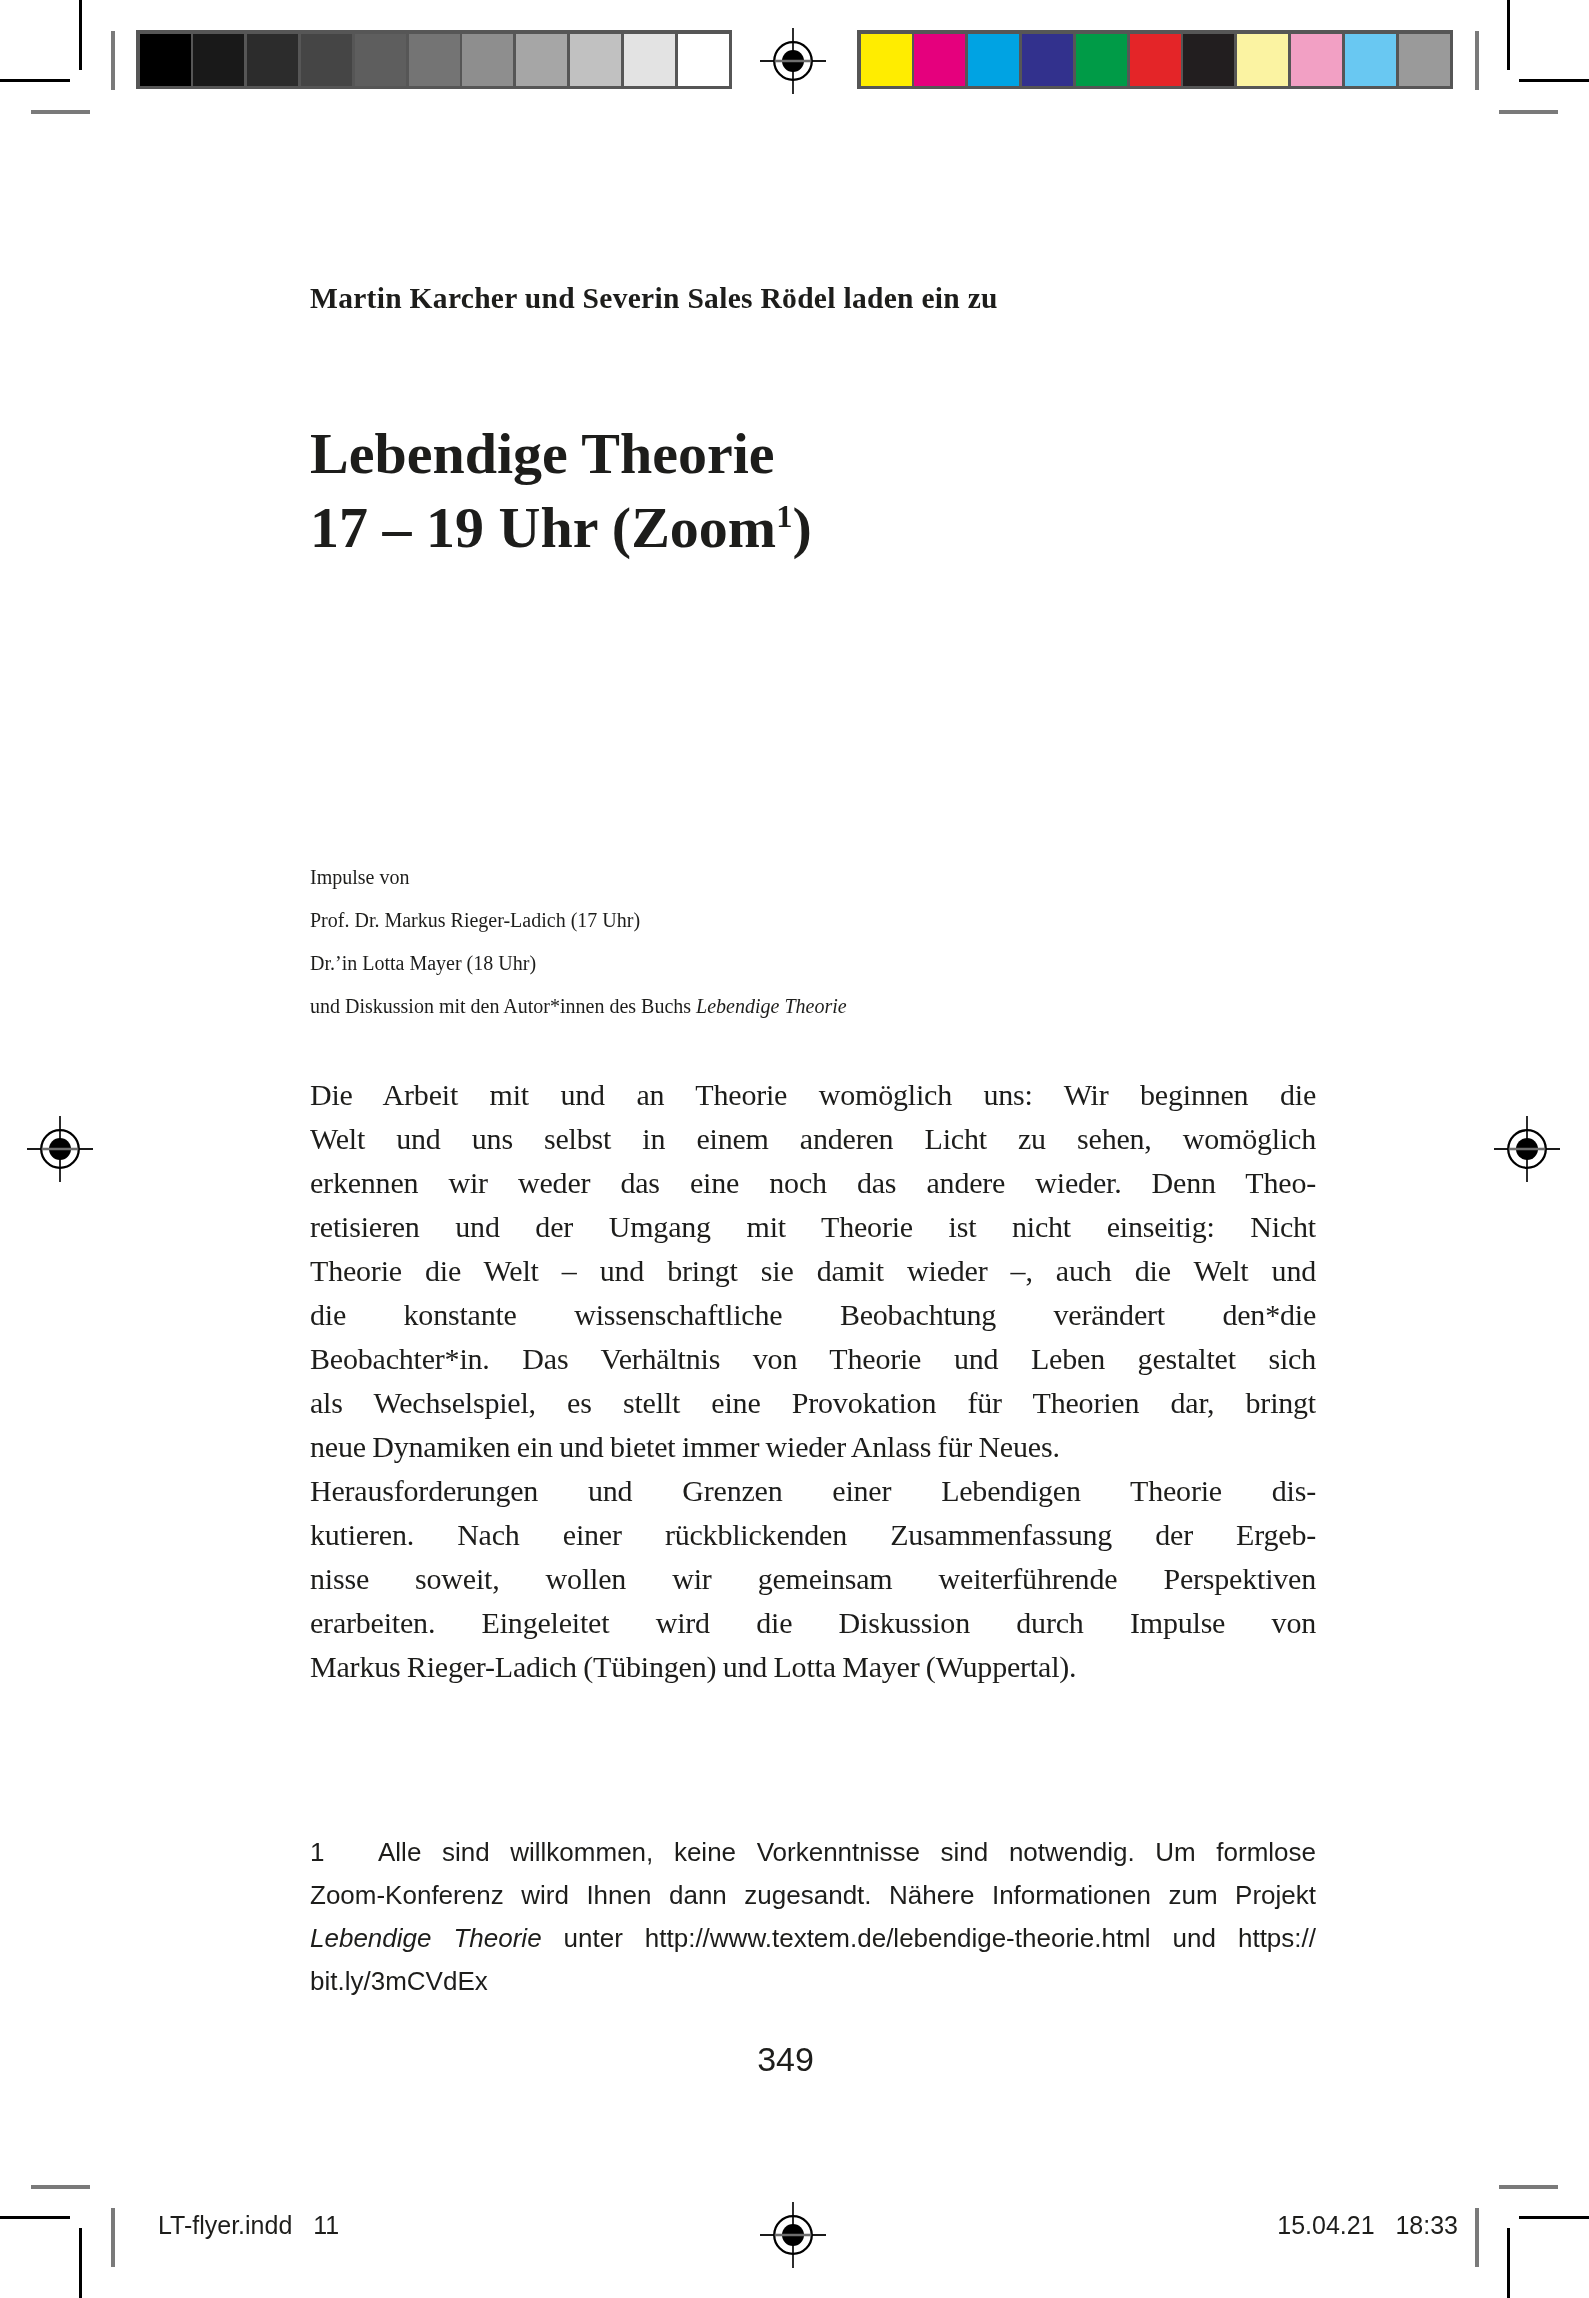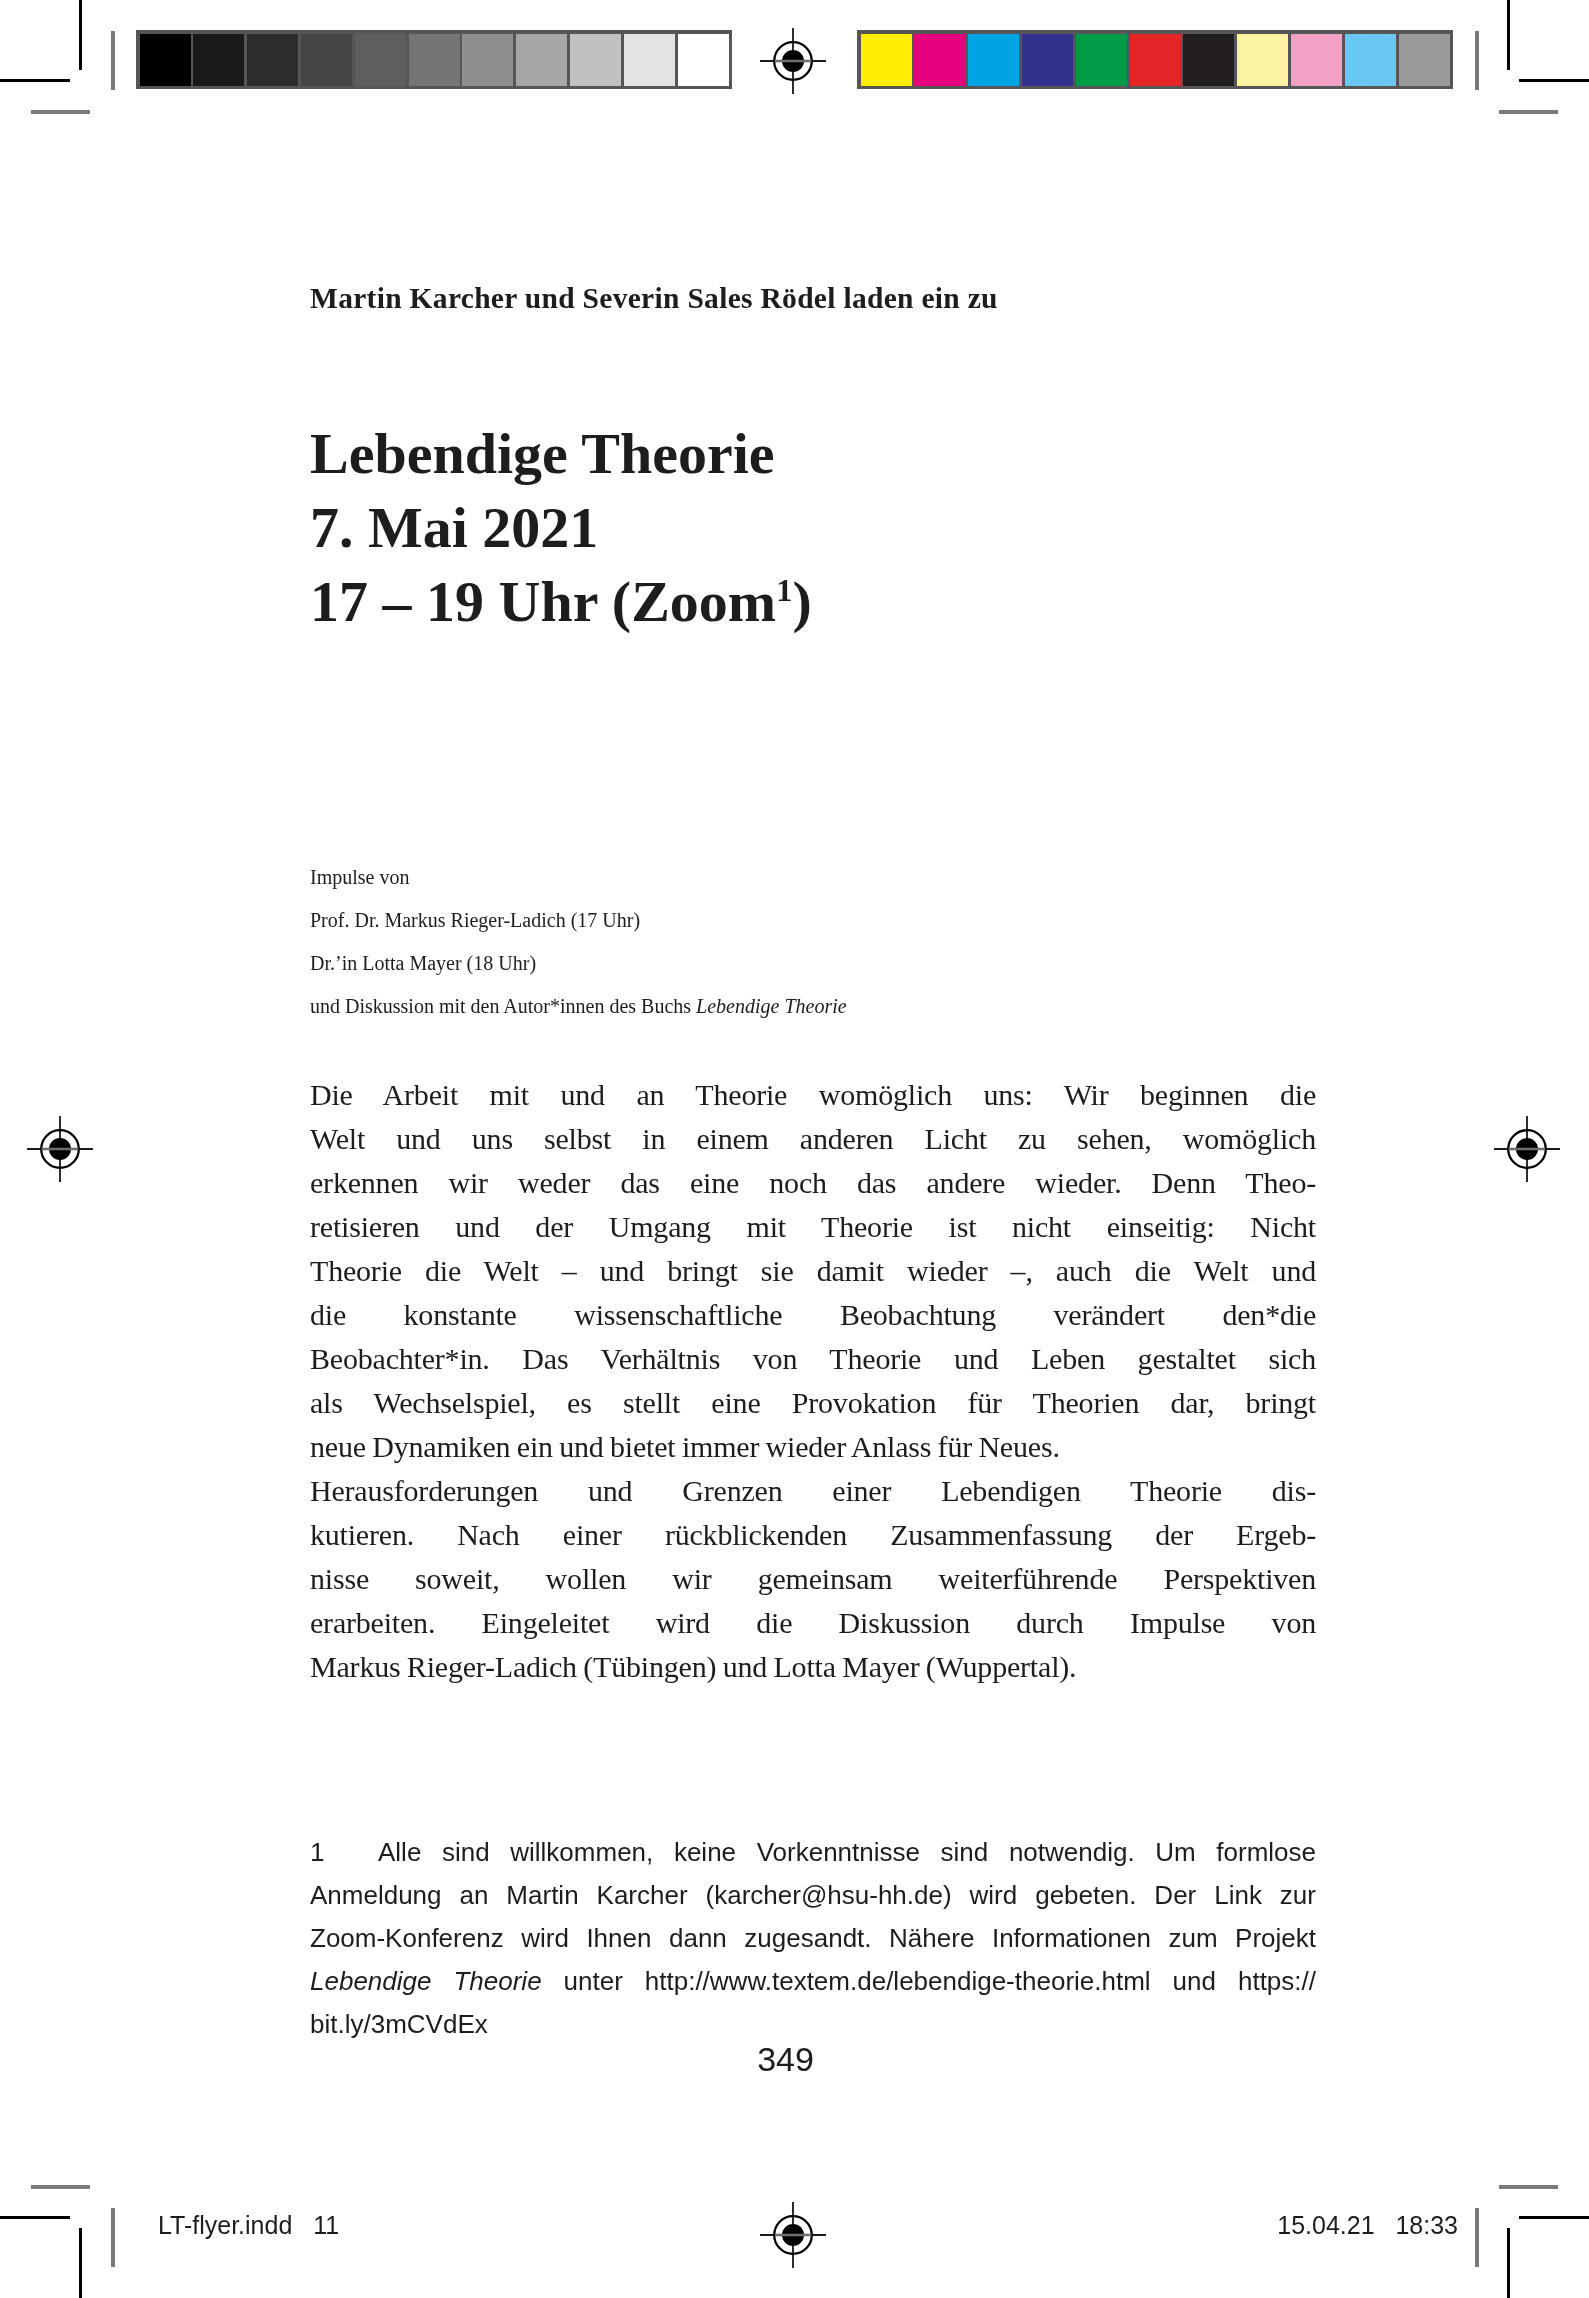--- a/index.html
+++ b/index.html
@@ -126,21 +126,20 @@
     <div class="sw" style="background: rgb(251, 243, 162);"></div>
     <div class="sw" style="background: rgb(242, 160, 196);"></div>
     <div class="sw" style="background: rgb(105, 200, 242);"></div>
     <div class="sw" style="background: rgb(154, 154, 154);"></div>
   </div>
 
   <div id="intro" class="col">Martin Karcher und Severin Sales Rödel laden ein zu</div>
 
   <div id="headline" class="col">
     <div>Lebendige Theorie</div>
-    <div>7. Mai 2021</div>
     <div><span>17 – 19 Uhr (Zoom</span><span class="fnref">1</span><span>)</span></div>
   </div>
 
   <div id="speakers" class="col">
     <div class="ln">Impulse von</div>
     <div class="ln">Prof. Dr. Markus Rieger-Ladich (17 Uhr)</div>
     <div class="ln">Dr.’in Lotta Mayer (18 Uhr)</div>
     <div class="ln"><span>und Diskussion mit den Autor*innen des Buchs </span><span class="it">Lebendige Theorie</span></div>
   </div>
 
@@ -156,21 +155,20 @@
     <div class="ln">neue Dynamiken ein und bietet immer wieder Anlass für Neues.</div>
     <div class="ln just">Herausforderungen und Grenzen einer Lebendigen Theorie dis-</div>
     <div class="ln just">kutieren. Nach einer rückblickenden Zusammenfassung der Ergeb-</div>
     <div class="ln just">nisse soweit, wollen wir gemeinsam weiterführende Perspektiven</div>
     <div class="ln just">erarbeiten. Eingeleitet wird die Diskussion durch Impulse von</div>
     <div class="ln">Markus Rieger-Ladich (Tübingen) und Lotta Mayer (Wuppertal).</div>
   </div>
 
   <div id="footnote" class="col">
     <div class="ln just"><span class="fnum">1</span><span>Alle sind willkommen, keine Vorkenntnisse sind notwendig. Um formlose</span></div>
-    <div class="ln just">Anmeldung an Martin Karcher (karcher@hsu-hh.de) wird gebeten. Der Link zur</div>
     <div class="ln just">Zoom-Konferenz wird Ihnen dann zugesandt. Nähere Informationen zum Projekt</div>
     <div class="ln just"><span class="it">Lebendige Theorie</span><span> unter http://www.textem.de/lebendige-theorie.html und https://</span></div>
     <div class="ln">bit.ly/3mCVdEx</div>
   </div>
 
   <div id="pageno">349</div>
 
   <div id="slug-left" class="slug">LT-flyer.indd   11</div>
   <div id="slug-right" class="slug">15.04.21   18:33</div>
 

